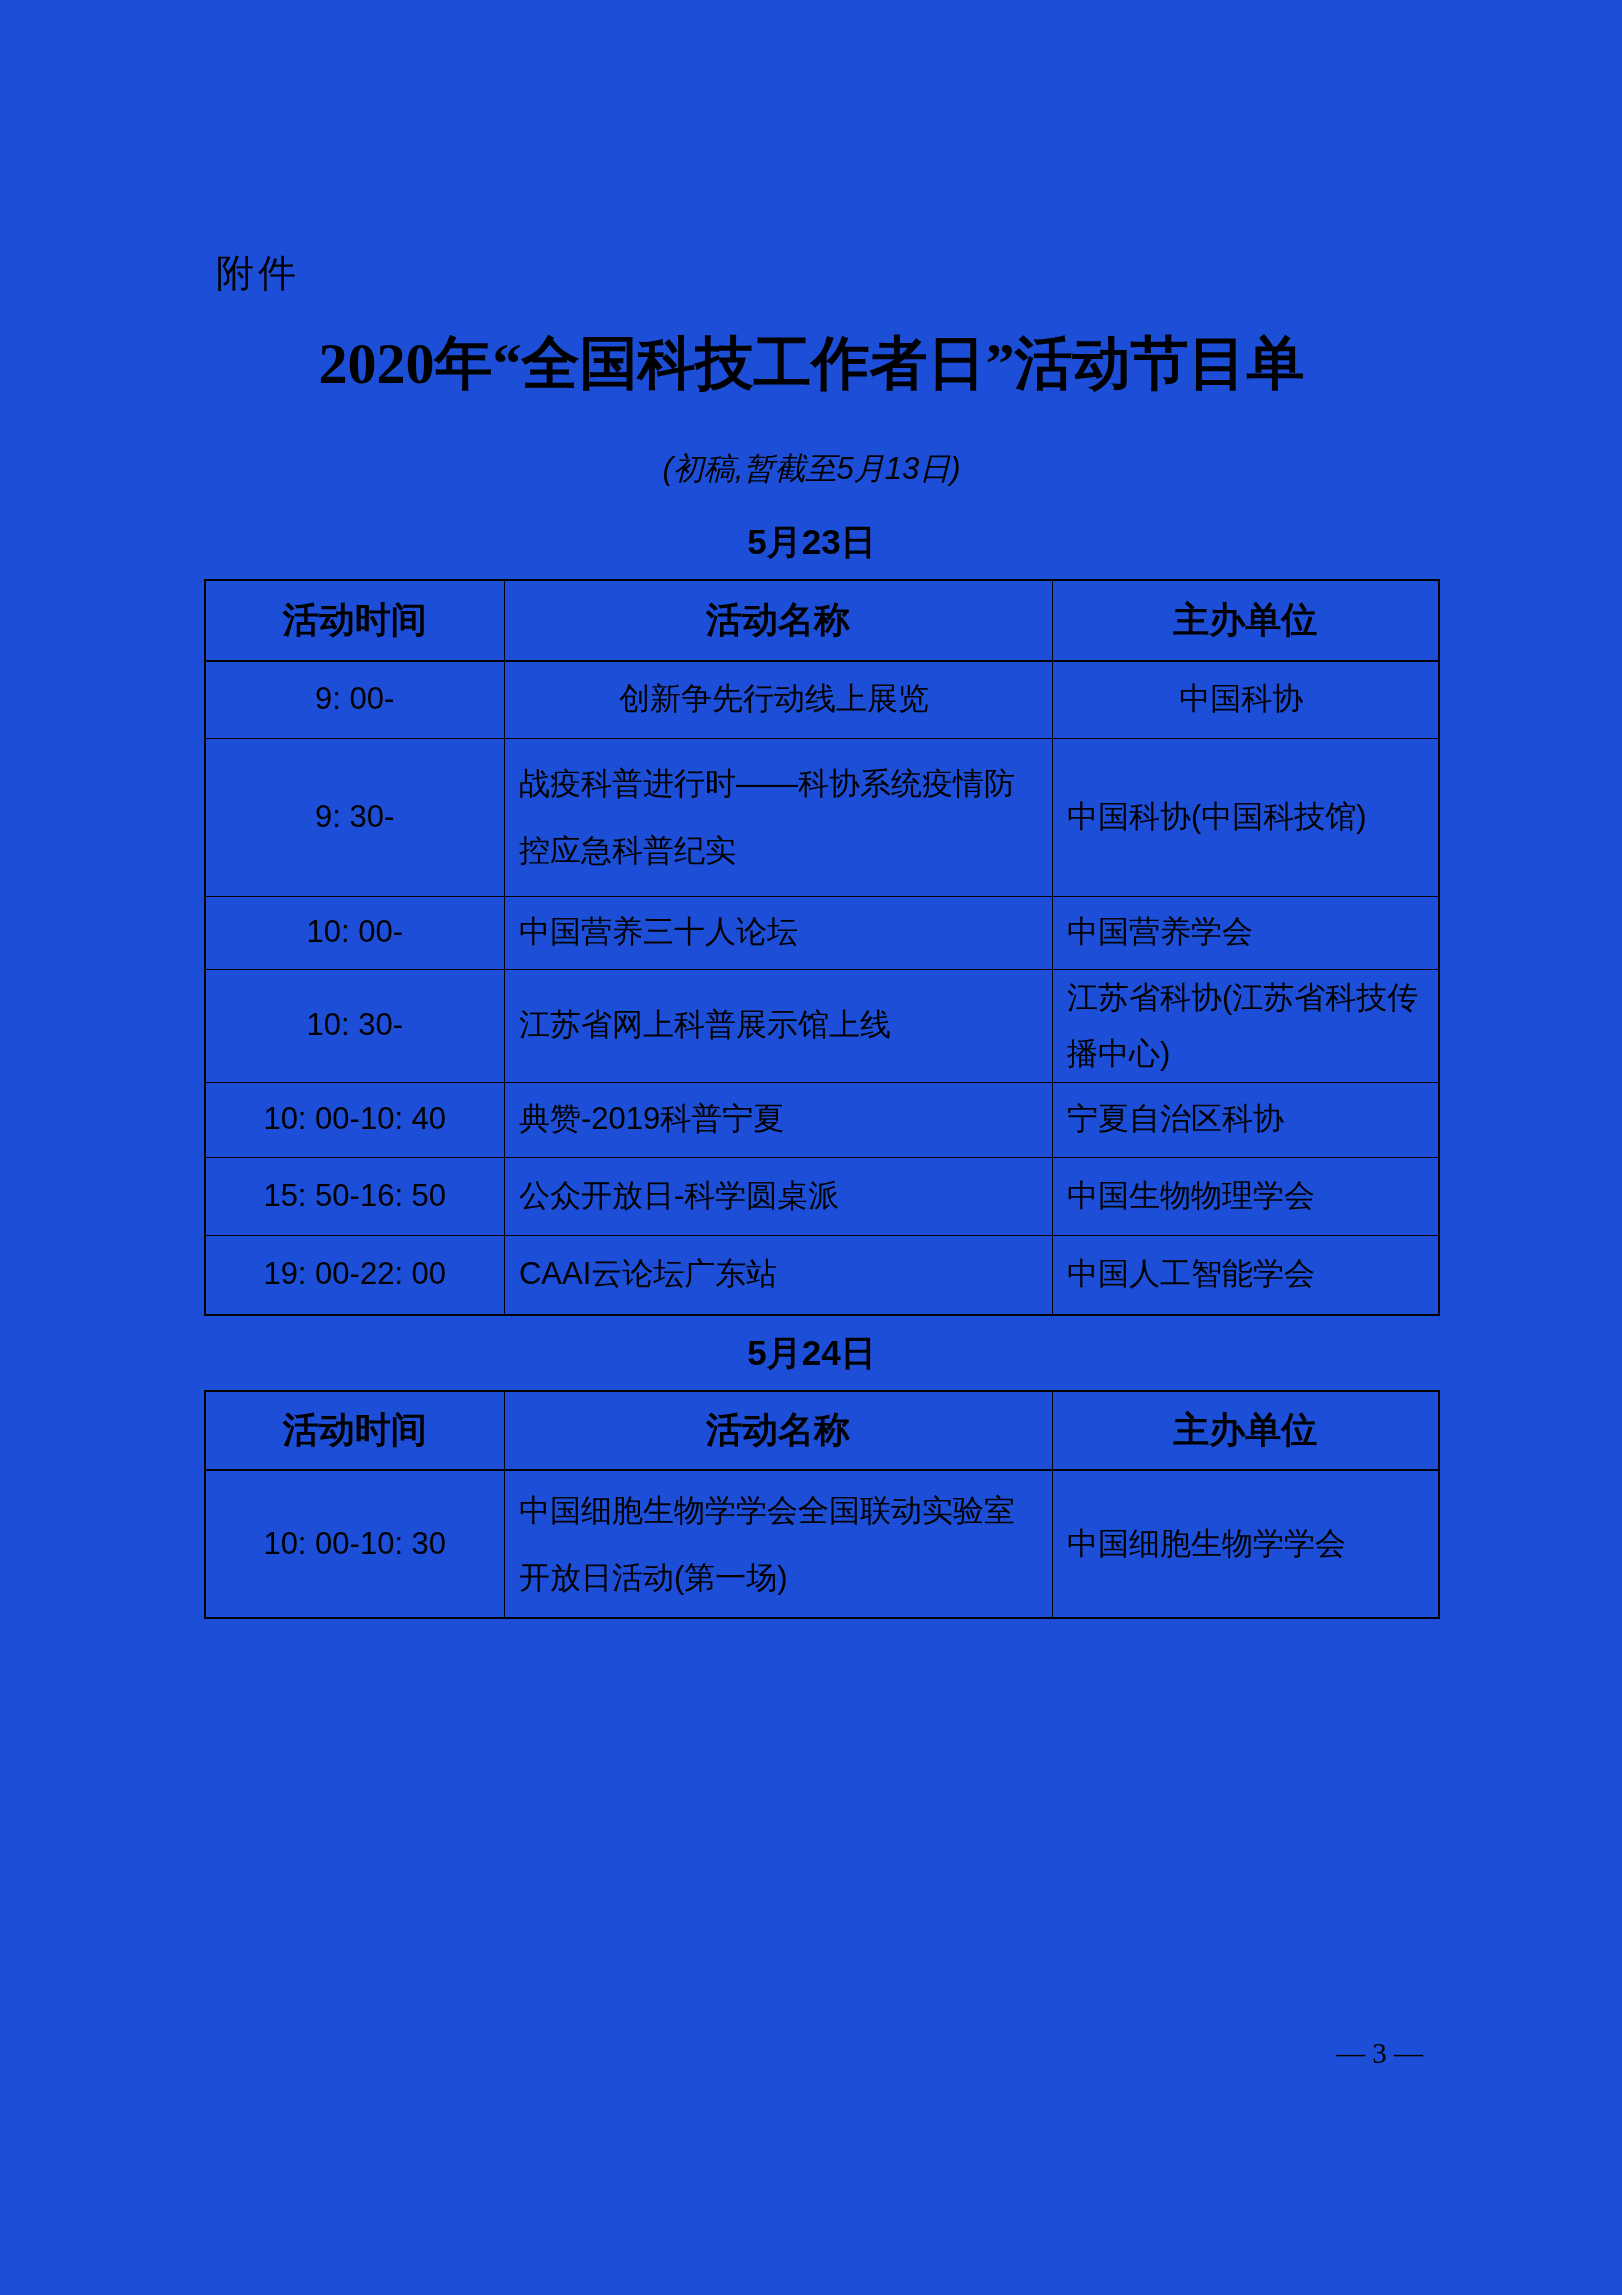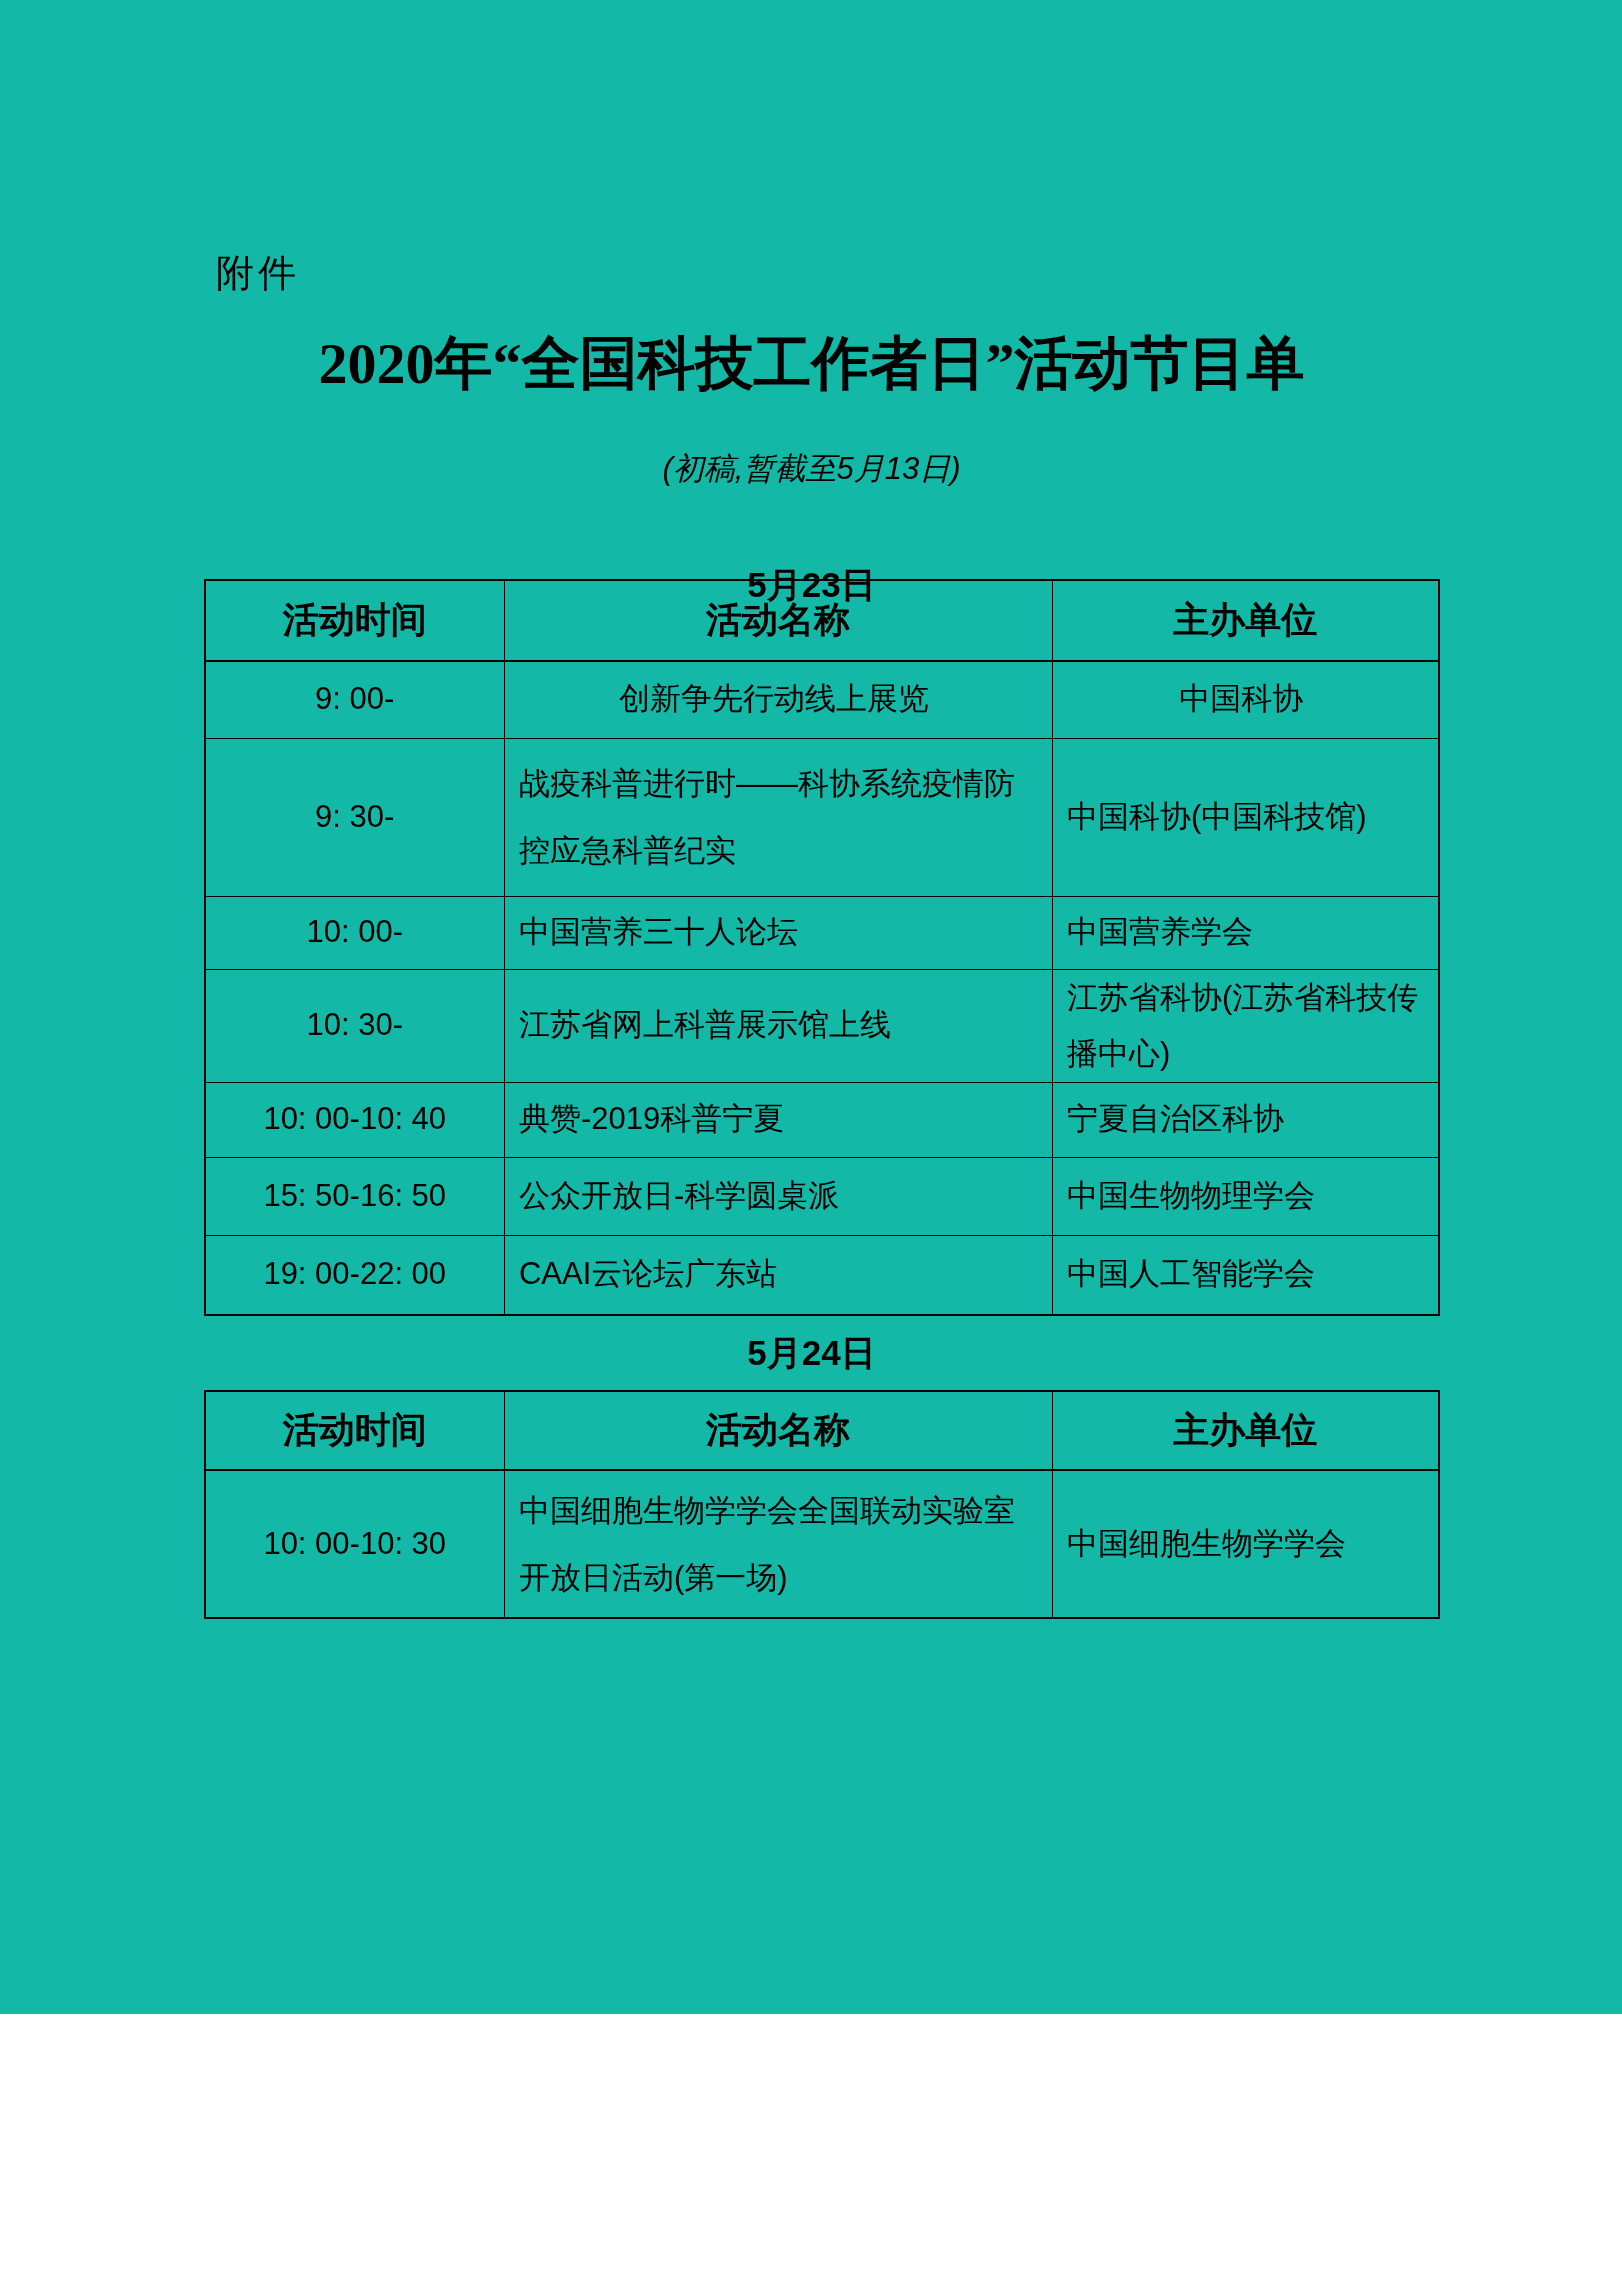--- a/index.html
+++ b/index.html
@@ -1,20 +1,20 @@
 <!DOCTYPE html>
 <html style="font-size:10.5px"><head>
 <meta charset="utf-8">
 <style>
   html, body { margin: 0; padding: 0; background: #ffffff; }
   .page {
     position: relative;
     width: 1623px;
-    height: 2014px;
-    background: #14b8a6;
+    height: 2295px;
+    background: #1d4ed8;
     color: #000000;
     font-family: "Liberation Serif", "DejaVu Serif", serif;
     overflow: hidden;
   }
   .attachment {
     position: absolute;
     left: 216px;
     top: 253px;
     font-family: "Liberation Sans", "DejaVu Sans", sans-serif;
     font-size: 38px;
@@ -43,21 +43,21 @@
   }
   .date-heading {
     position: absolute;
     left: 0; right: 0;
     text-align: center;
     font-family: "Liberation Sans", "DejaVu Sans", sans-serif;
     font-weight: bold;
     font-size: 35px;
     line-height: 1.1;
   }
-  .date-heading.h-may23 { top: 523px; margin-top: 43px; }
+  .date-heading.h-may23 { top: 523px; }
   .date-heading.h-may24 { top: 1334px; }
 
   table.schedule {
     position: absolute;
     left: 204px;
     width: 1234px;
     border-collapse: collapse;
     table-layout: fixed;
     border: 2.6px solid #000000;
   }

